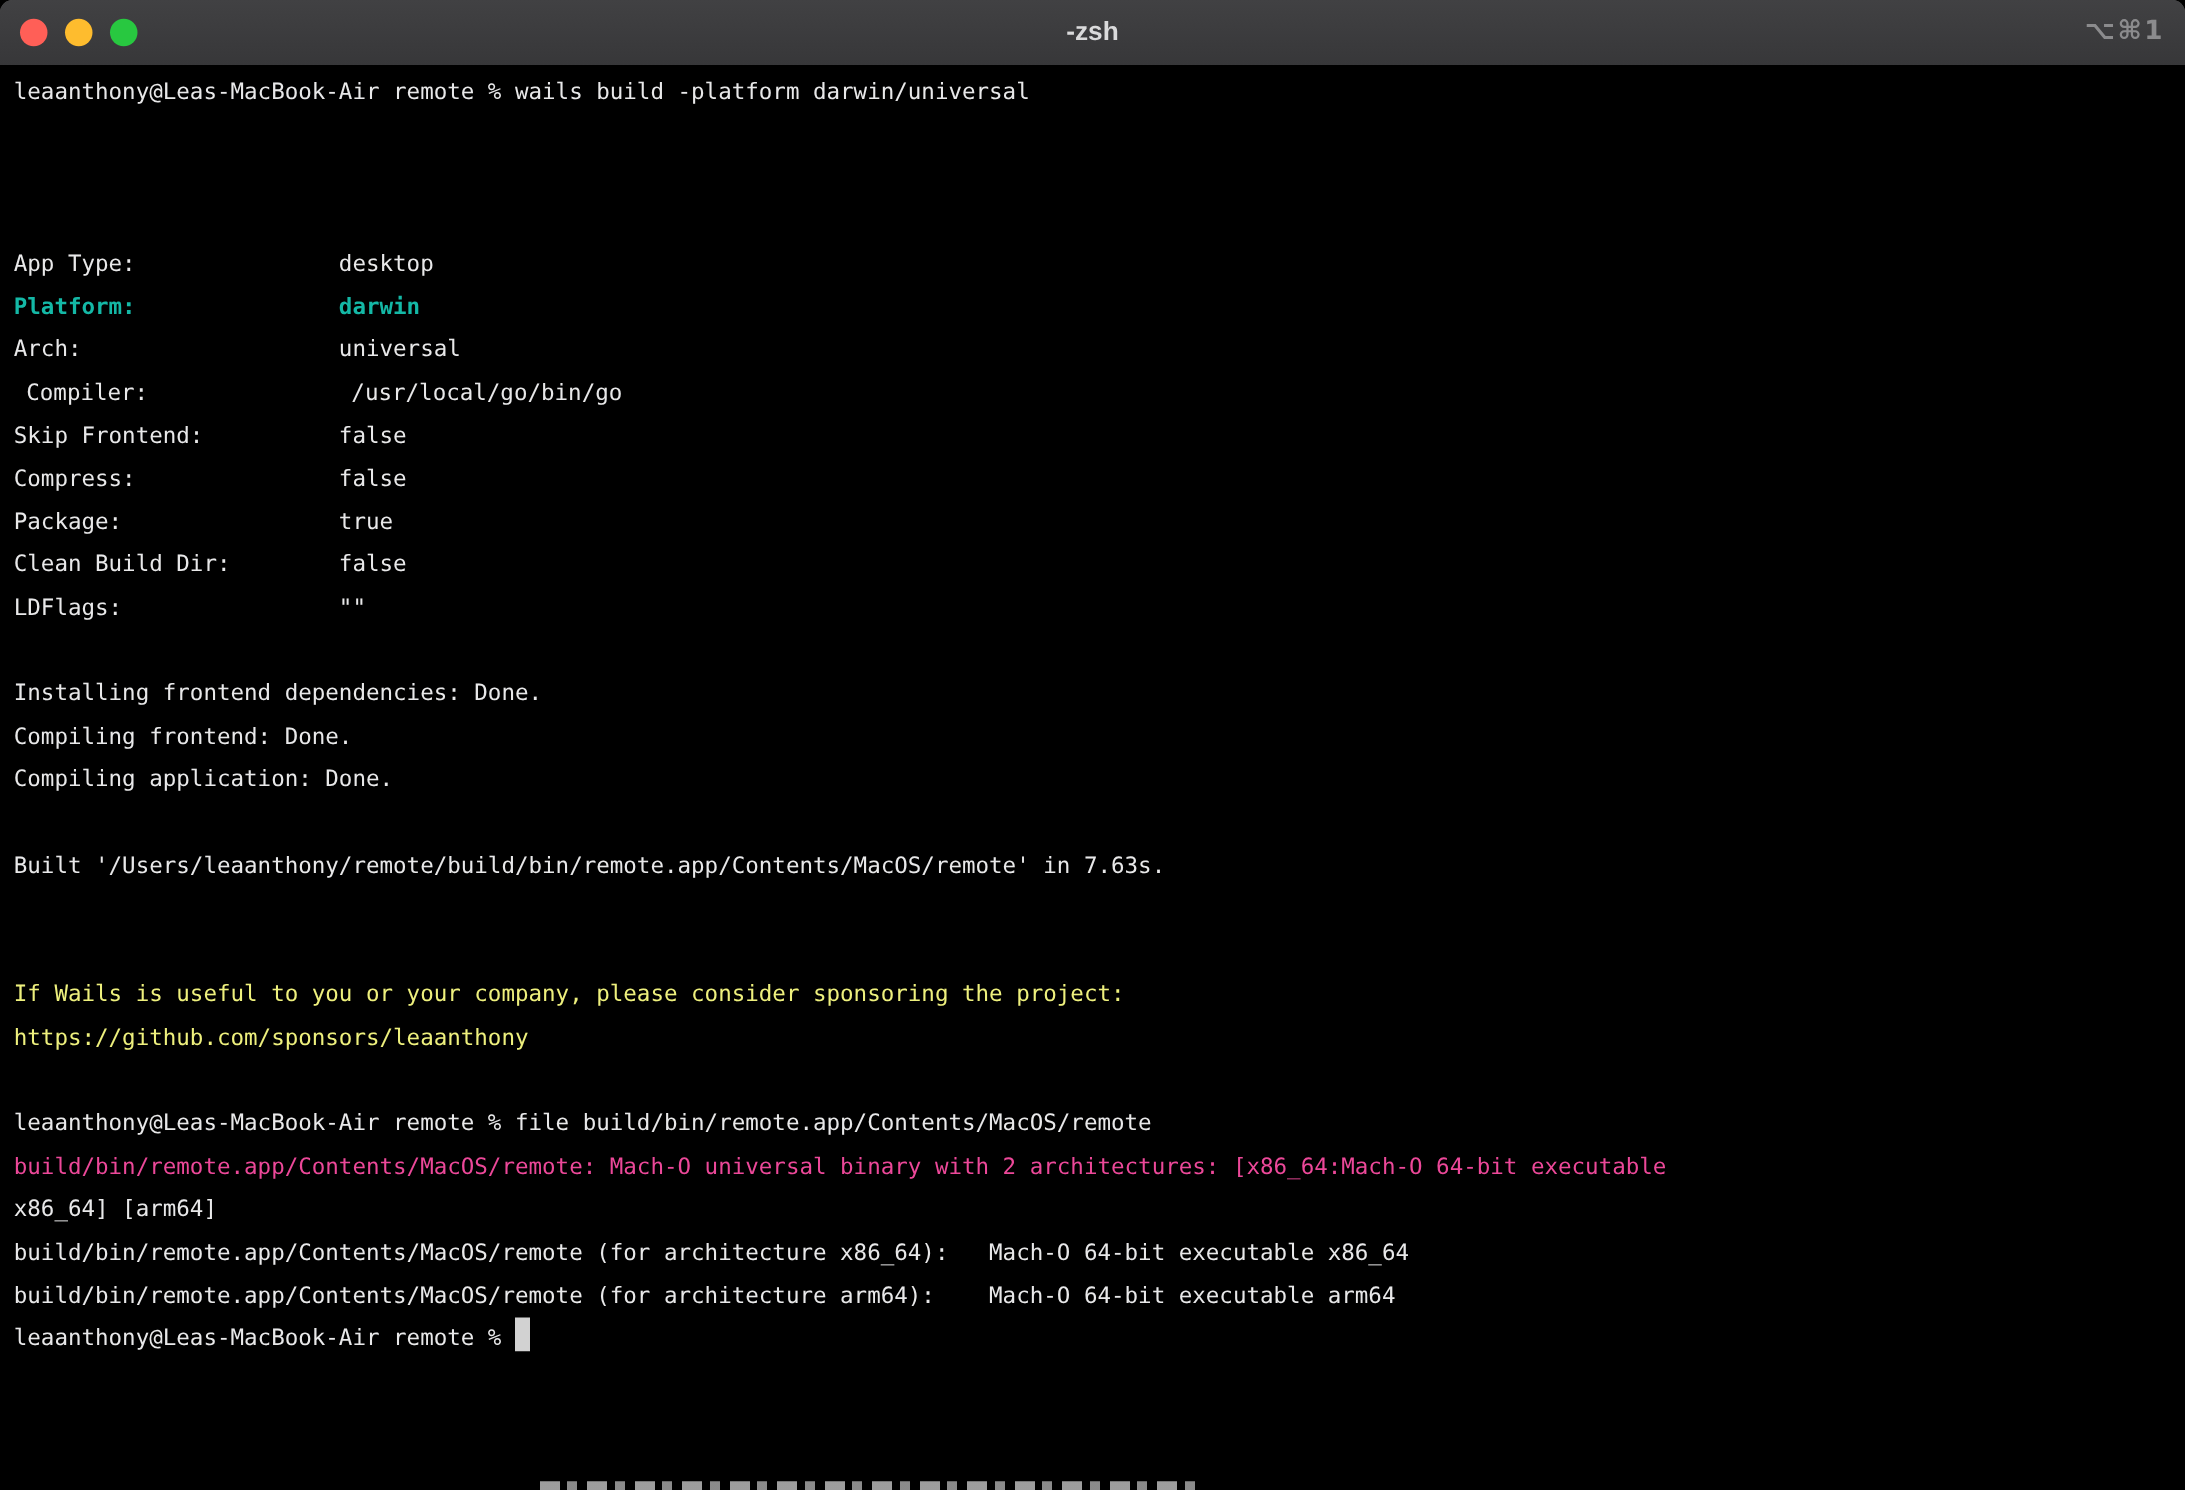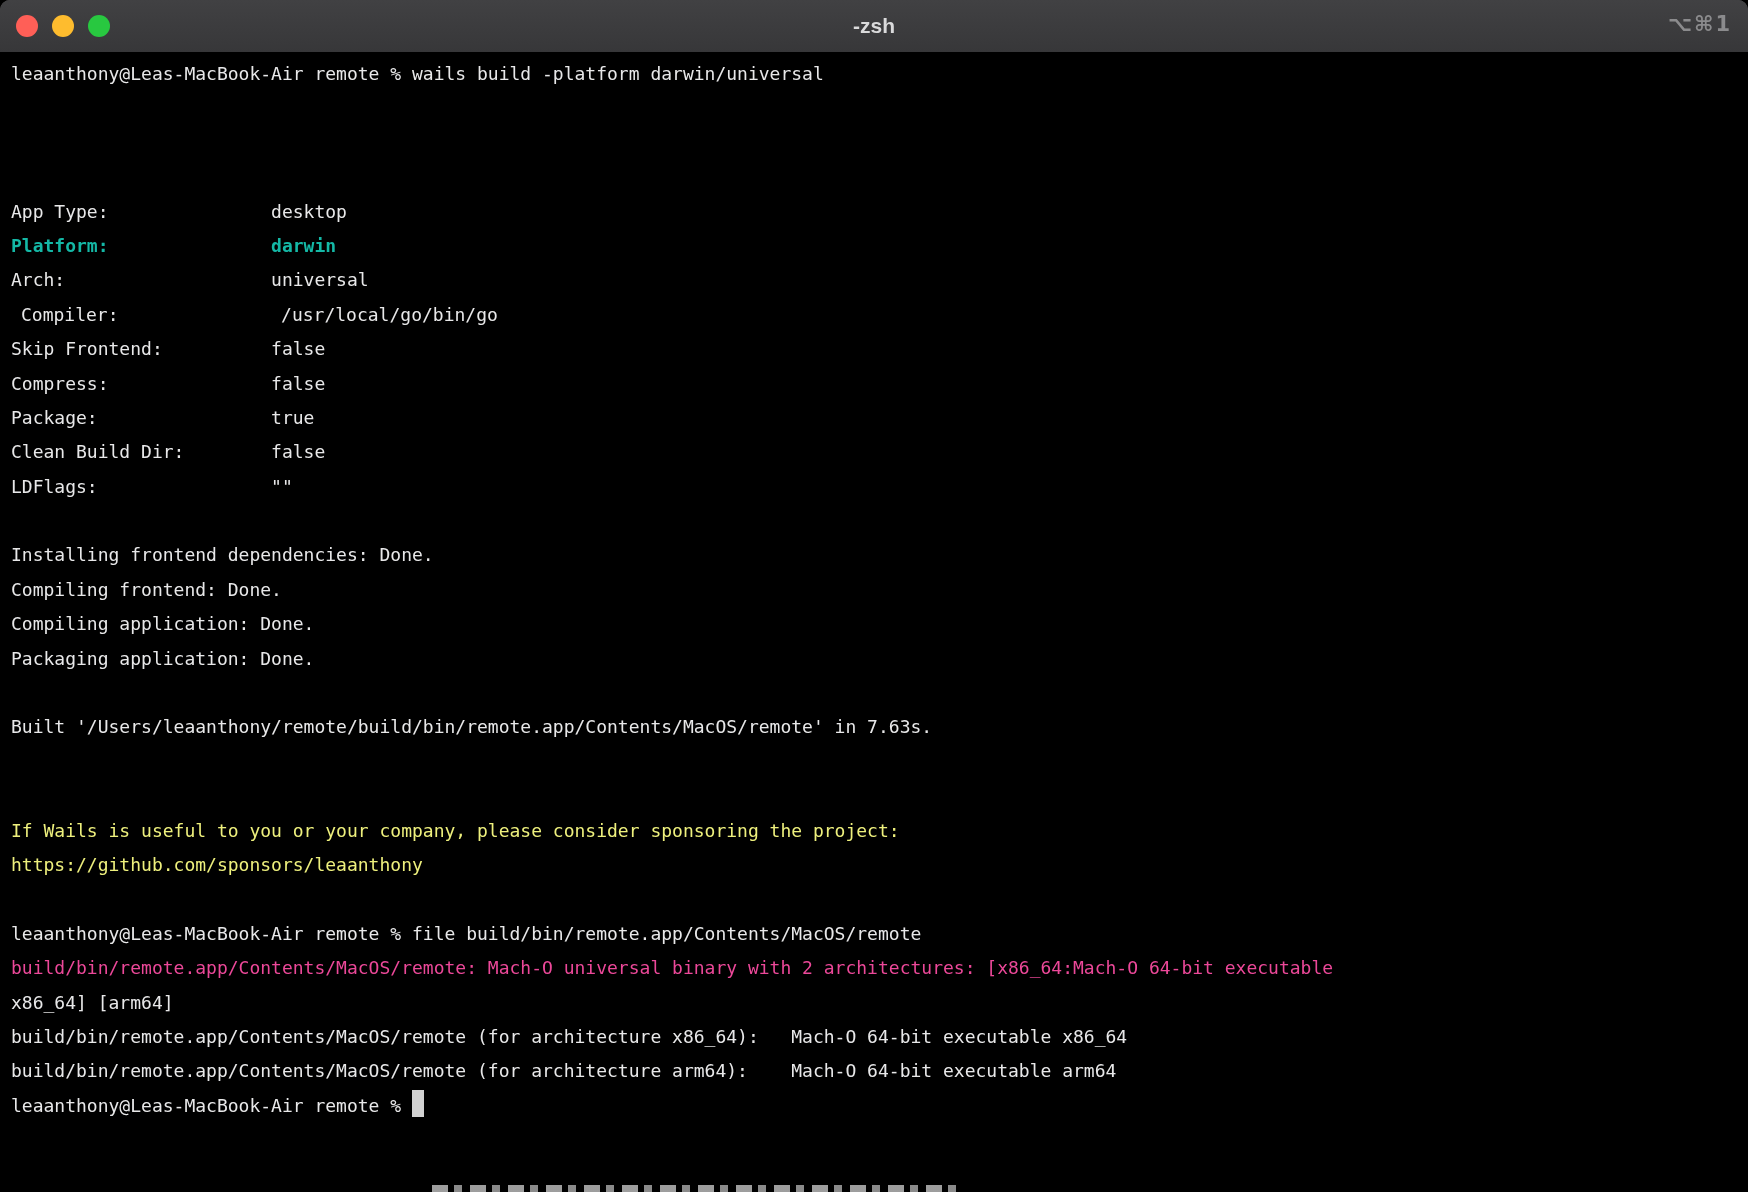--- a/index.html
+++ b/index.html
@@ -81,21 +81,20 @@
       <div class="term-line"><span style="color: rgb(232, 232, 233); margin-left: 10px;">Compiler:               /usr/local/go/bin/go</span></div>
       <div class="term-line"><span style="color: rgb(232, 232, 233);">Skip Frontend:          false</span></div>
       <div class="term-line"><span style="color: rgb(232, 232, 233);">Compress:               false</span></div>
       <div class="term-line"><span style="color: rgb(232, 232, 233);">Package:                true</span></div>
       <div class="term-line"><span style="color: rgb(232, 232, 233);">Clean Build Dir:        false</span></div>
       <div class="term-line"><span style="color: rgb(232, 232, 233);">LDFlags:                ""</span></div>
       <div class="term-line"></div>
       <div class="term-line"><span style="color: rgb(232, 232, 233);">Installing frontend dependencies: Done.</span></div>
       <div class="term-line"><span style="color: rgb(232, 232, 233);">Compiling frontend: Done.</span></div>
       <div class="term-line"><span style="color: rgb(232, 232, 233);">Compiling application: Done.</span></div>
-      <div class="term-line"><span style="color: rgb(232, 232, 233);">Packaging application: Done.</span></div>
       <div class="term-line"></div>
       <div class="term-line"><span style="color: rgb(232, 232, 233);">Built '/Users/leaanthony/remote/build/bin/remote.app/Contents/MacOS/remote' in 7.63s.</span></div>
       <div class="term-line"></div>
       <div class="term-line"></div>
       <div class="term-line"><span style="color: rgb(238, 240, 125);">If Wails is useful to you or your company, please consider sponsoring the project:</span></div>
       <div class="term-line"><span style="color: rgb(238, 240, 125);">https://github.com/sponsors/leaanthony</span></div>
       <div class="term-line"></div>
       <div class="term-line"><span style="color: rgb(232, 232, 233);">leaanthony@Leas-MacBook-Air remote % file build/bin/remote.app/Contents/MacOS/remote</span></div>
       <div class="term-line"><span style="color: #ec4899;">build/bin/remote.app/Contents/MacOS/remote: Mach-O universal binary with 2 architectures: [x86_64:Mach-O 64-bit executable</span></div>
       <div class="term-line"><span style="color: rgb(232, 232, 233);">x86_64] [arm64]</span></div>

